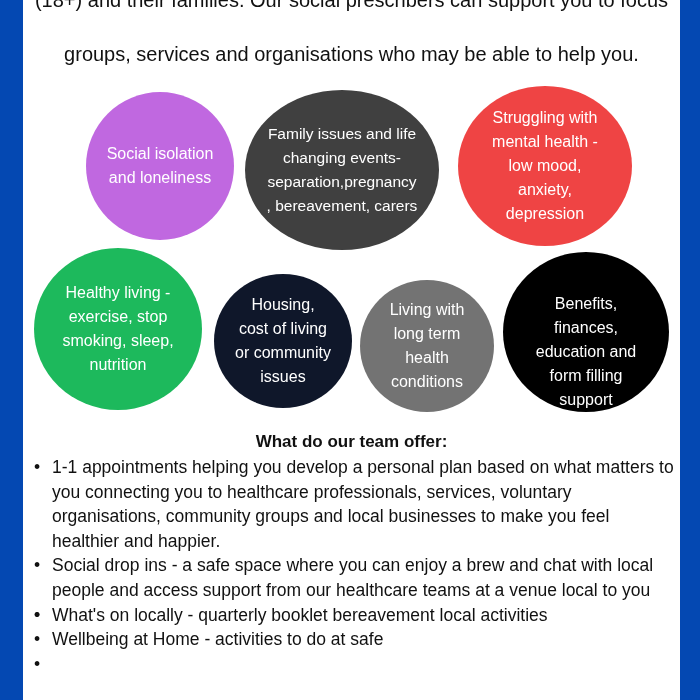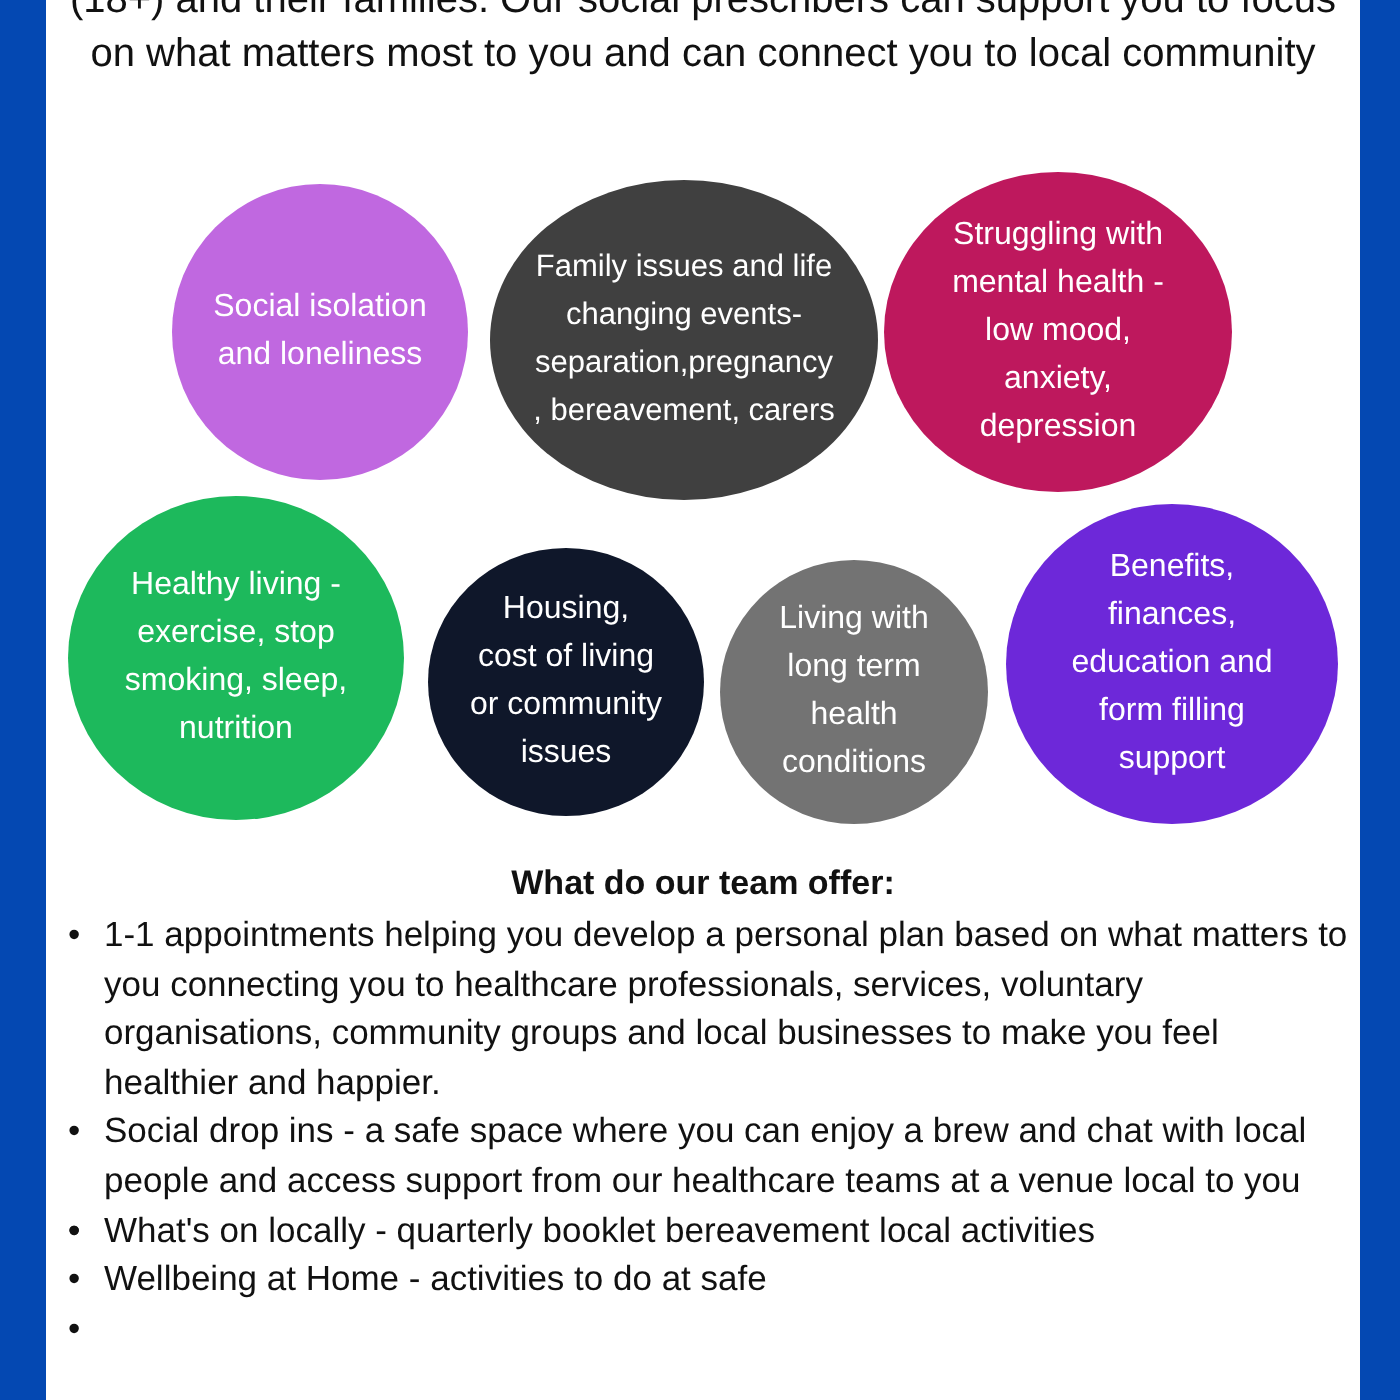--- a/index.html
+++ b/index.html
@@ -18,34 +18,34 @@
 </style>
 </head>
 <body>
 
 <div class="frame-left"></div>
 <div class="panel"></div>
 <div class="frame-right"></div>
 
 <div class="intro" style="top:0;height:80px;">
   <div class="intro-line" style="top:-14px;">(18+) and their families. Our social prescribers can support you to focus</div>
-  <div class="intro-line" style="top:13px;">on what matters most to you and can connect you to local community</div>
+  <div class="intro-line" style="top:40px;">groups, services and organisations who may be able to help you.</div>
 </div>
 
 <div class="circle" style="left:86px;top:92px;width:148px;height:148px;background:#C068E0;">
   <span>Social isolation
 and loneliness</span>
 </div>
 <div class="circle" style="left:245px;top:90px;width:194px;height:160px;background:#404040;font-size:15.5px;">
   <span>Family issues and life
 changing events-
 separation,pregnancy
 , bereavement, carers</span>
 </div>
-<div class="circle" style="left:442px;top:86px;width:174px;height:160px;background:#be185d;justify-content:center;">
+<div class="circle" style="left:458px;top:86px;width:174px;height:160px;background:#ef4444;justify-content:center;">
   <span>Struggling with
 mental health -
 low mood,
 anxiety,
 depression</span>
 </div>
 <div class="circle" style="left:34px;top:248px;width:168px;height:162px;background:#1DB95C;">
   <span>Healthy living -
 exercise, stop
 smoking, sleep,
@@ -56,21 +56,21 @@
 cost of living
 or community
 issues</span>
 </div>
 <div class="circle" style="left:360px;top:280px;width:134px;height:132px;background:#737373;">
   <span>Living with
 long term
 health
 conditions</span>
 </div>
-<div class="circle" style="left:503px;top:252px;width:166px;height:160px;background:#6d28d9;">
+<div class="circle" style="left:503px;top:252px;width:166px;height:160px;background:#000000;align-items:flex-end;">
   <span>Benefits,
 finances,
 education and
 form filling
 support</span>
 </div>
 
 <div class="offer-heading">What do our team offer:</div>
 
 <ul class="offer-list">

